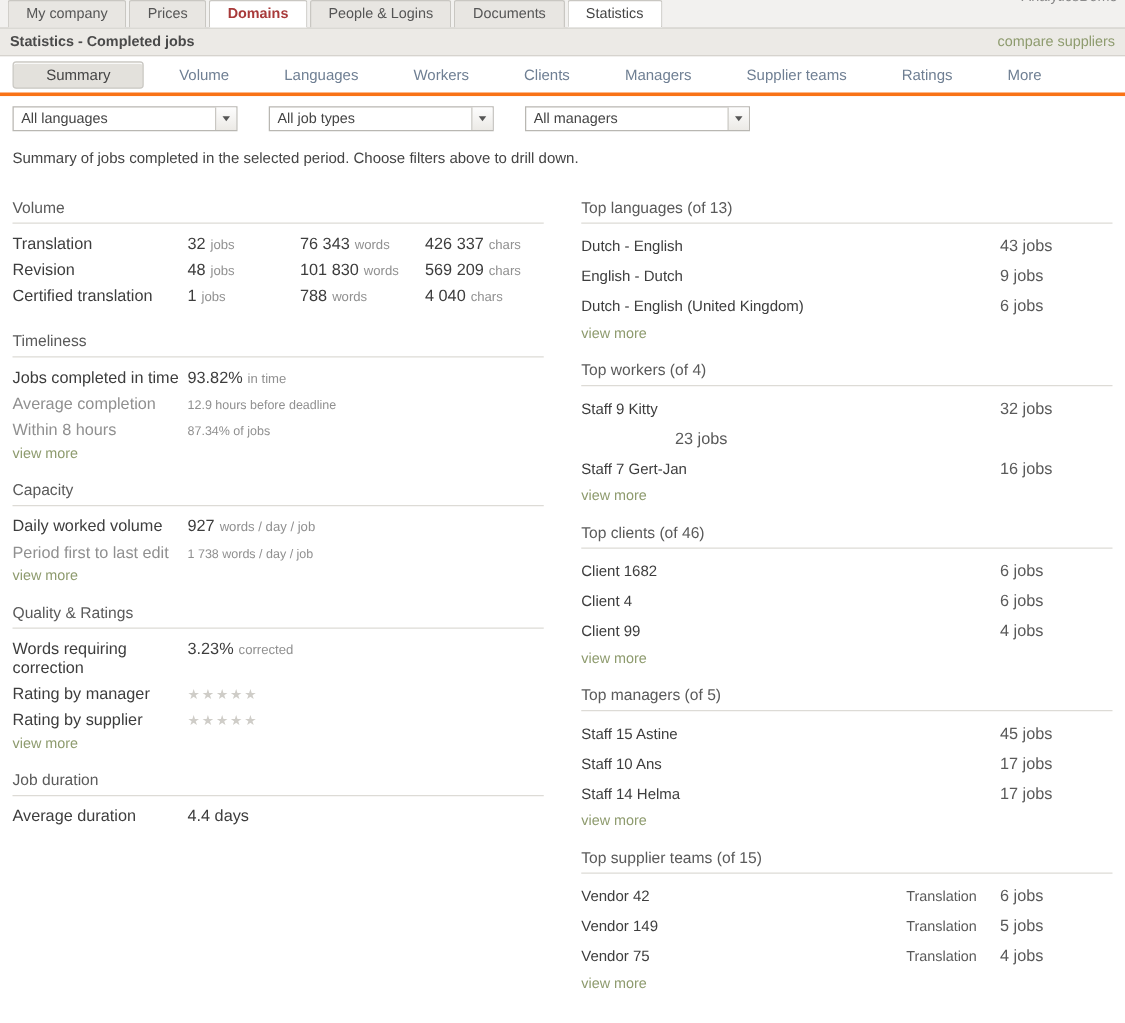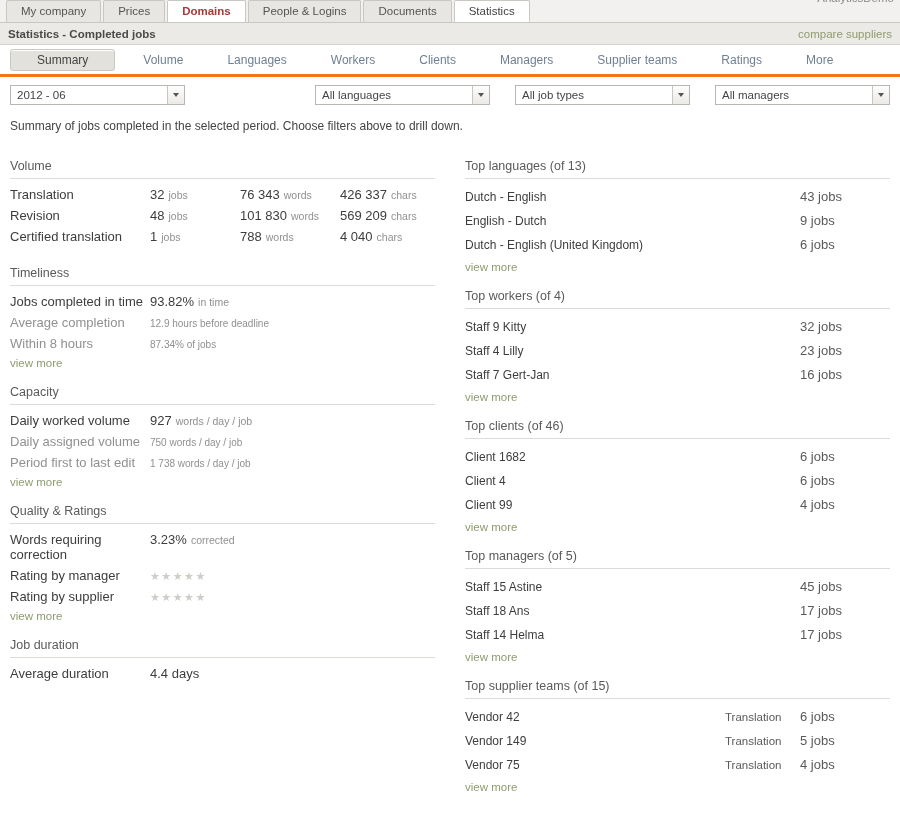--- a/index.html
+++ b/index.html
@@ -235,26 +235,20 @@
   <div class="snav">Languages</div>
   <div class="snav">Workers</div>
   <div class="snav">Clients</div>
   <div class="snav">Managers</div>
   <div class="snav">Supplier teams</div>
   <div class="snav">Ratings</div>
   <div class="snav">More</div>
 </div>
 
 <div class="filters">
-  <div class="select" id="f-period">
-    <span>2012 - 06</span>
-    <span class="caret-box">
-        <span class="caret"></span>
-      </span>
-  </div>
   <div class="select" id="f-languages">
     <span>All languages</span>
     <span class="caret-box">
         <span class="caret"></span>
       </span>
   </div>
   <div class="select" id="f-jobtypes">
     <span>All job types</span>
     <span class="caret-box">
         <span class="caret"></span>
@@ -319,24 +313,20 @@
     </div>
 
     <div class="block">
       <div class="block-title">Capacity</div>
 
       <div class="row major">
         <span class="label l-label">Daily worked volume</span>
         <span class="l-v"><span class="val">927</span><span class="unit">words / day / job</span></span>
       </div>
       <div class="row minor">
-        <span class="label l-label">Daily assigned volume</span>
-        <span class="l-v"><span class="val">750 words / day / job</span></span>
-      </div>
-      <div class="row minor">
         <span class="label l-label">Period first to last edit</span>
         <span class="l-v"><span class="val">1 738 words / day / job</span></span>
       </div>
       <div class="viewmore">view more</div>
     </div>
 
     <div class="block">
       <div class="block-title">Quality &amp; Ratings</div>
 
       <div class="row major">
@@ -388,21 +378,20 @@
     </div>
 
     <div class="rblock">
       <div class="block-title">Top workers (of 4)</div>
       <div class="rrow">
         <span class="r-name">Staff 9 Kitty</span>
         <span class="r-mid"></span>
         <span class="r-jobs">32 jobs</span>
       </div>
       <div class="rrow">
-        <span class="r-name">Staff 4 Lilly</span>
         <span class="r-mid"></span>
         <span class="r-jobs">23 jobs</span>
       </div>
       <div class="rrow">
         <span class="r-name">Staff 7 Gert-Jan</span>
         <span class="r-mid"></span>
         <span class="r-jobs">16 jobs</span>
       </div>
       <div class="viewmore">view more</div>
     </div>
@@ -428,21 +417,21 @@
     </div>
 
     <div class="rblock">
       <div class="block-title">Top managers (of 5)</div>
       <div class="rrow">
         <span class="r-name">Staff 15 Astine</span>
         <span class="r-mid"></span>
         <span class="r-jobs">45 jobs</span>
       </div>
       <div class="rrow">
-        <span class="r-name">Staff 18 Ans</span>
+        <span class="r-name">Staff 10 Ans</span>
         <span class="r-mid"></span>
         <span class="r-jobs">17 jobs</span>
       </div>
       <div class="rrow">
         <span class="r-name">Staff 14 Helma</span>
         <span class="r-mid"></span>
         <span class="r-jobs">17 jobs</span>
       </div>
       <div class="viewmore">view more</div>
     </div>

